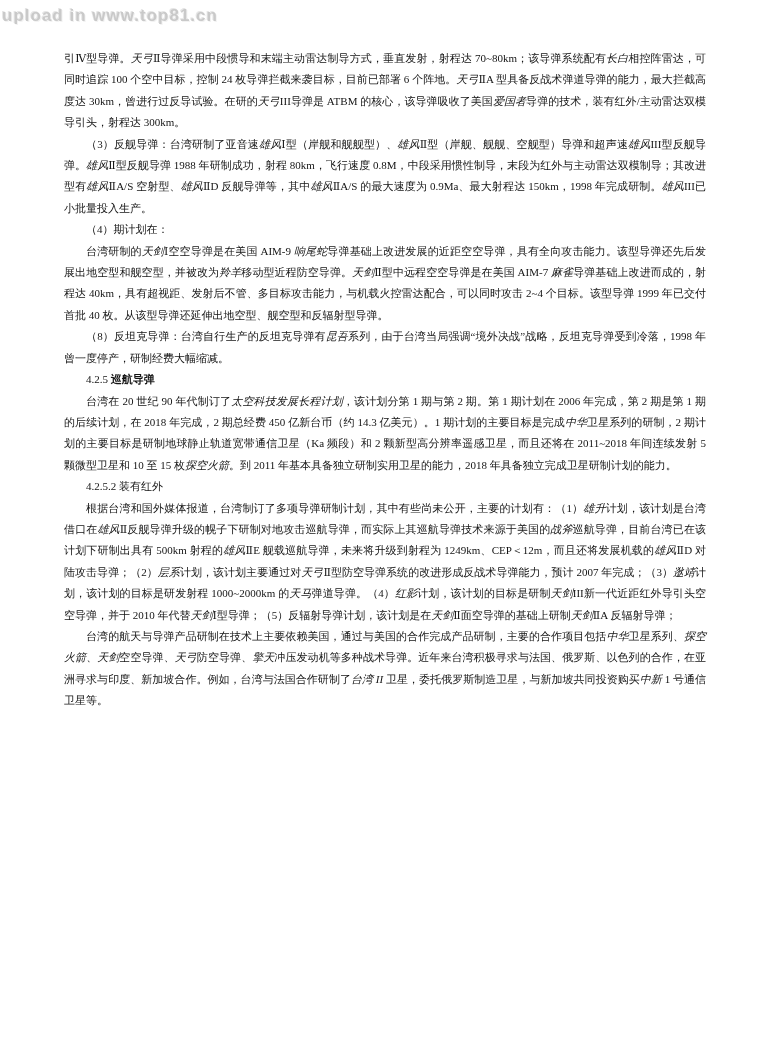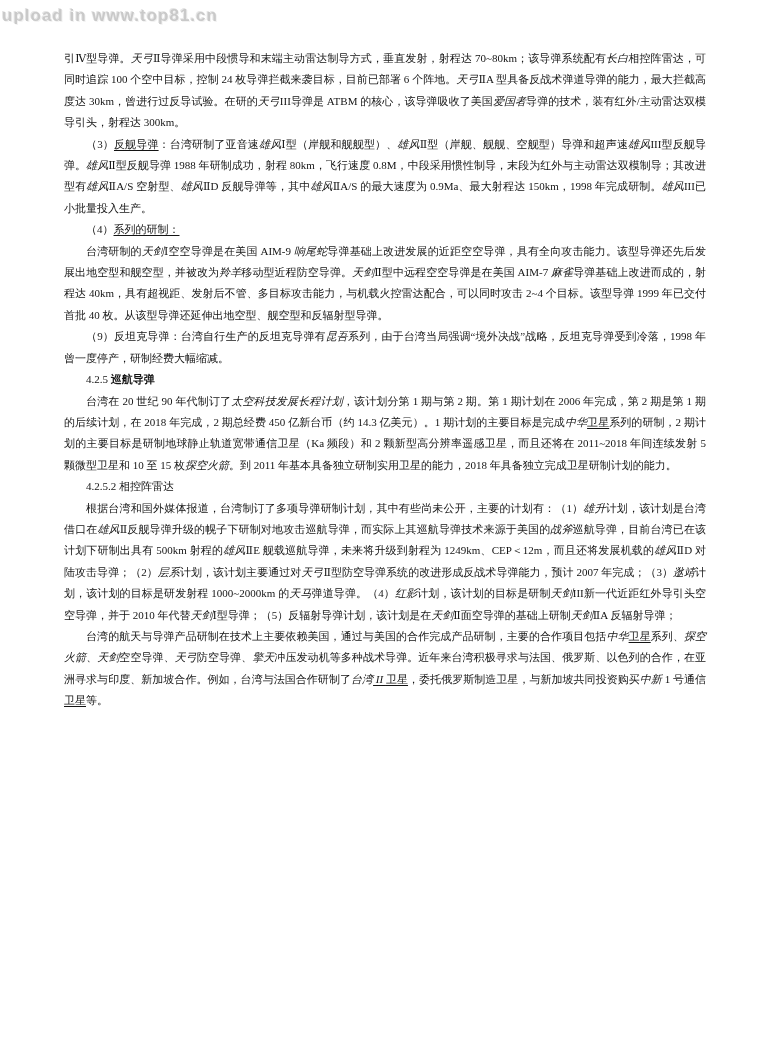--- a/index.html
+++ b/index.html
@@ -31,32 +31,32 @@
     color: #141414;
     font-size: 11px;
     line-height: 21.4px;
     text-align: justify;
     text-justify: inter-ideograph;
   }
   .para { margin: 0; text-indent: 2em; }
   .para.noindent { text-indent: 0; }
   .run-b { font-weight: bold; }
   .run-k { font-style: italic; }
-  .run-u { text-decoration: underline; text-underline-offset: 2px; }
+  .run-u { text-underline-offset: 2px; }
 </style>
 </head>
 <body>
 
 <div class="page">
   <div class="watermark">upload in www.top81.cn</div>
   <div class="text-block" id="text-block">
       <p class="para noindent"><span class="">引Ⅳ型导弹。</span><span class=" run-k">天弓</span><span class="">Ⅱ导弹采用中段惯导和末端主动雷达制导方式，垂直发射，射程达 70~80km；该导弹系统配有</span><span class=" run-k">长白</span><span class="">相控阵雷达，可同时追踪 100 个空中目标，控制 24 枚导弹拦截来袭目标，目前已部署 6 个阵地。</span><span class=" run-k">天弓</span><span class="">ⅡA 型具备反战术弹道导弹的能力，最大拦截高度达 30km，曾进行过反导试验。在研的</span><span class=" run-k">天弓</span><span class="">III导弹是 ATBM 的核心，该导弹吸收了美国</span><span class=" run-k">爱国者</span><span class="">导弹的技术，装有红外/主动雷达双模导引头，射程达 300km。</span></p>
       <p class="para"><span class="">（3）</span><span class=" run-u">反舰导弹</span><span class="">：台湾研制了亚音速</span><span class=" run-k">雄风</span><span class="">Ⅰ型（岸舰和舰舰型）、</span><span class=" run-k">雄风</span><span class="">Ⅱ型（岸舰、舰舰、空舰型）导弹和超声速</span><span class=" run-k">雄风</span><span class="">III型反舰导弹。</span><span class=" run-k">雄风</span><span class="">Ⅱ型反舰导弹 1988 年研制成功，射程 80km，飞行速度 0.8M，中段采用惯性制导，末段为红外与主动雷达双模制导；其改进型有</span><span class=" run-k">雄风</span><span class="">ⅡA/S 空射型、</span><span class=" run-k">雄风</span><span class="">ⅡD 反舰导弹等，其中</span><span class=" run-k">雄风</span><span class="">ⅡA/S 的最大速度为 0.9Ma、最大射程达 150km，1998 年完成研制。</span><span class=" run-k">雄风</span><span class="">III已小批量投入生产。</span></p>
-      <p class="para"><span class="">（4）</span><span class=" run-u">系列的研制：</span></p>
+      <p class="para"><span class="">（4）</span><span class=" run-u">期计划在：</span></p>
       <p class="para"><span class="">台湾研制的</span><span class=" run-k">天剑</span><span class="">Ⅰ空空导弹是在美国 AIM-9 </span><span class=" run-k">响尾蛇</span><span class="">导弹基础上改进发展的近距空空导弹，具有全向攻击能力。该型导弹还先后发展出地空型和舰空型，并被改为</span><span class=" run-k">羚羊</span><span class="">移动型近程防空导弹。</span><span class=" run-k">天剑</span><span class="">Ⅱ型中远程空空导弹是在美国 AIM-7 </span><span class=" run-k">麻雀</span><span class="">导弹基础上改进而成的，射程达 40km，具有超视距、发射后不管、多目标攻击能力，与机载火控雷达配合，可以同时攻击 2~4 个目标。该型导弹 1999 年已交付首批 40 枚。从该型导弹还延伸出地空型、舰空型和反辐射型导弹。</span></p>
-      <p class="para"><span class="">（9）反坦克导弹：台湾自行生产的反坦克导弹有</span><span class=" run-k">昆吾</span><span class="">系列，由于台湾当局强调“境外决战”战略，反坦克导弹受到冷落，1998 年曾一度停产，研制经费大幅缩减。</span></p>
+      <p class="para"><span class="">（8）反坦克导弹：台湾自行生产的反坦克导弹有</span><span class=" run-k">昆吾</span><span class="">系列，由于台湾当局强调“境外决战”战略，反坦克导弹受到冷落，1998 年曾一度停产，研制经费大幅缩减。</span></p>
       <p class="para"><span class="">4.2.5 </span><span class=" run-b">巡航导弹</span></p>
       <p class="para"><span class="">台湾在 20 世纪 90 年代制订了</span><span class=" run-k">太空科技发展长程计划</span><span class="">，该计划分第 1 期与第 2 期。第 1 期计划在 2006 年完成，第 2 期是第 1 期的后续计划，在 2018 年完成，2 期总经费 450 亿新台币（约 14.3 亿美元）。1 期计划的主要目标是完成</span><span class=" run-k">中华</span><span class=" run-u">卫星</span><span class="">系列的研制，2 期计划的主要目标是研制地球静止轨道宽带通信卫星（Ka 频段）和 2 颗新型高分辨率遥感卫星，而且还将在 2011~2018 年间连续发射 5 颗微型卫星和 10 至 15 枚</span><span class=" run-k">探空火箭</span><span class="">。到 2011 年基本具备独立研制实用卫星的能力，2018 年具备独立完成卫星研制计划的能力。</span></p>
-      <p class="para"><span class="">4.2.5.2 相控阵雷达</span></p>
+      <p class="para"><span class="">4.2.5.2 装有红外</span></p>
       <p class="para"><span class="">根据台湾和国外媒体报道，台湾制订了多项导弹研制计划，其中有些尚未公开，主要的计划有：（1）</span><span class=" run-k">雄升</span><span class="">计划，该计划是台湾借口在</span><span class=" run-k">雄风</span><span class="">Ⅱ反舰导弹升级的幌子下研制对地攻击巡航导弹，而实际上其巡航导弹技术来源于美国的</span><span class=" run-k">战斧</span><span class="">巡航导弹，目前台湾已在该计划下研制出具有 500km 射程的</span><span class=" run-k">雄风</span><span class="">ⅡE 舰载巡航导弹，未来将升级到射程为 1249km、CEP＜12m，而且还将发展机载的</span><span class=" run-k">雄风</span><span class="">ⅡD 对陆攻击导弹；（2）</span><span class=" run-k">层系</span><span class="">计划，该计划主要通过对</span><span class=" run-k">天弓</span><span class="">Ⅱ型防空导弹系统的改进形成反战术导弹能力，预计 2007 年完成；（3）</span><span class=" run-k">逖靖</span><span class="">计划，该计划的目标是研发射程 1000~2000km 的</span><span class=" run-k">天马</span><span class="">弹道导弹。（4）</span><span class=" run-k">红影</span><span class="">计划，该计划的目标是研制</span><span class=" run-k">天剑</span><span class="">III新一代近距红外导引头空空导弹，并于 2010 年代替</span><span class=" run-k">天剑</span><span class="">Ⅰ型导弹；（5）反辐射导弹计划，该计划是在</span><span class=" run-k">天剑</span><span class="">Ⅱ面空导弹的基础上研制</span><span class=" run-k">天剑</span><span class="">ⅡA 反辐射导弹；</span></p>
       <p class="para"><span class="">台湾的航天与导弹产品研制在技术上主要依赖美国，通过与美国的合作完成产品研制，主要的合作项目包括</span><span class=" run-k">中华</span><span class=" run-u">卫星</span><span class="">系列、</span><span class=" run-k">探空火箭</span><span class="">、</span><span class=" run-k">天剑</span><span class="">空空导弹、</span><span class=" run-k">天弓</span><span class="">防空导弹、</span><span class=" run-k">擎天</span><span class="">冲压发动机等多种战术导弹。近年来台湾积极寻求与法国、俄罗斯、以色列的合作，在亚洲寻求与印度、新加坡合作。例如，台湾与法国合作研制了</span><span class=" run-k">台湾</span><span class=" run-k run-u"> II </span><span class=" run-u">卫星</span><span class="">，委托俄罗斯制造卫星，与新加坡共同投资购买</span><span class=" run-k">中新</span><span class=""> 1 号通信</span><span class=" run-u">卫星</span><span class="">等。</span></p>
     </div>
 </div>
 
 </body></html>

